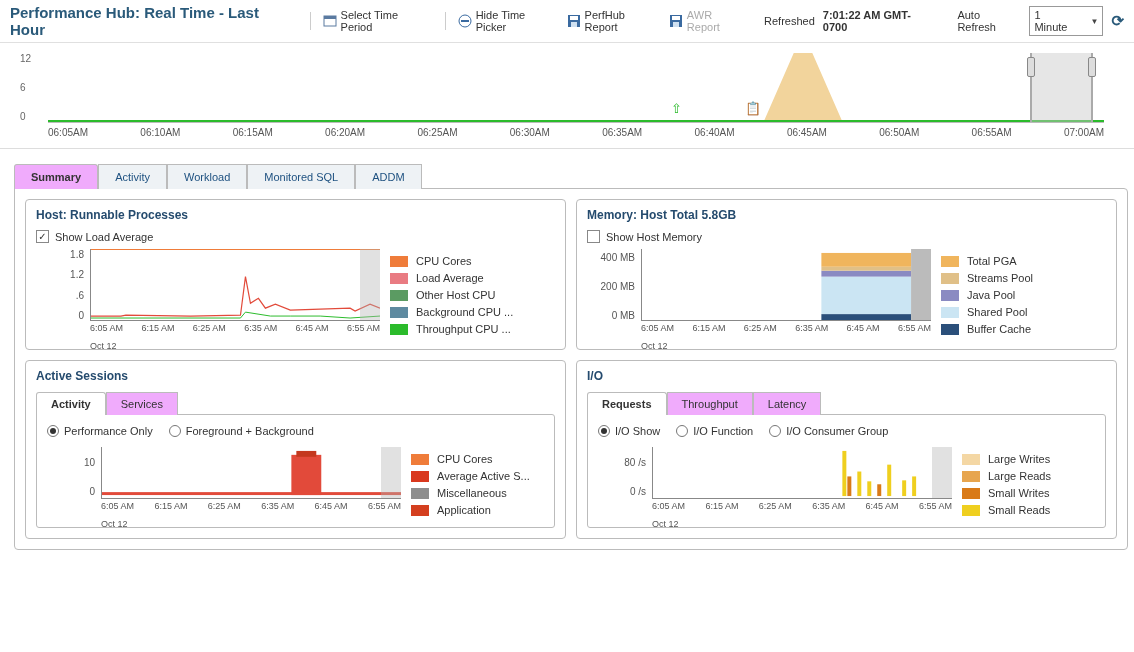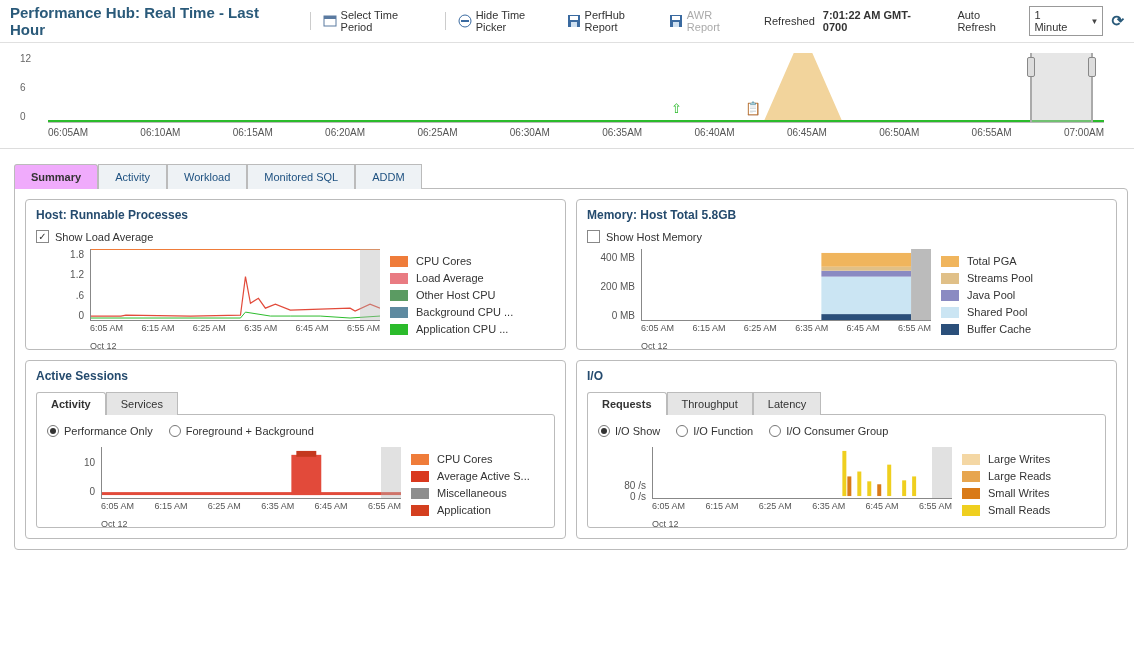--- a/index.html
+++ b/index.html
@@ -214,21 +214,21 @@
 
   
   .inner-tabs {
     display:flex;
     margin: 4px 0 0 0;
   }
   .inner-tab {
     padding: 5px 14px;
     border:1px solid #bbb;
     border-bottom:none;
-    background:#e5e5e5;
+    background:#f0abfc;
     font-size:11px;
     cursor:pointer;
     position:relative; top:1px;
   }
   .inner-tab.active {
     background:#fff;
     font-weight:bold;
     border-radius:3px 3px 0 0;
   }
   .inner-content {
@@ -409,21 +409,21 @@
           <div class="legend-item">
               <span class="swatch" style="background:#5b9b62"></span>
               <span>Other Host CPU</span>
             </div>
           <div class="legend-item">
               <span class="swatch" style="background:#5e8aa0"></span>
               <span>Background CPU ...</span>
             </div>
           <div class="legend-item">
               <span class="swatch" style="background:#2bbb2b"></span>
-              <span>Application CPU ...</span>
+              <span>Throughput CPU ...</span>
             </div>
         </div>
       </div>
     </div>
 
     <div class="panel">
       <h3>Memory: Host Total 5.8GB</h3>
       <div class="chk-row">
         <span class="chk"></span>
         <span>Show Host Memory</span>
@@ -561,21 +561,21 @@
               <span class="radio"></span>
               <span>I/O Function</span>
             </span>
           <span style="display:flex;align-items:center;gap:5px;">
               <span class="radio"></span>
               <span>I/O Consumer Group</span>
             </span>
         </div>
         <div class="chart-row">
           <div class="mini-chart short">
-            <div class="mini-yaxis" style="justify-content:flex-start; top:10px;margin-top:23px;">
+            <div class="mini-yaxis" style="justify-content:flex-start; gap:18px; top:10px;">
               <span>80 /s</span>
               <span>0 /s</span>
             </div>
             <div class="mini-plot">
               <svg width="100%" height="100%" viewBox="0 0 300 52" preserveAspectRatio="none">
                 <rect fill="#efcf1f" x="190" y="4" width="4" height="46"></rect>
                 <rect fill="#d97a18" x="195" y="30" width="4" height="20"></rect>
                 <rect fill="#efcf1f" x="205" y="25" width="4" height="25"></rect>
                 <rect fill="#efcf1f" x="215" y="35" width="4" height="15"></rect>
                 <rect fill="#d97a18" x="225" y="38" width="4" height="12"></rect>

